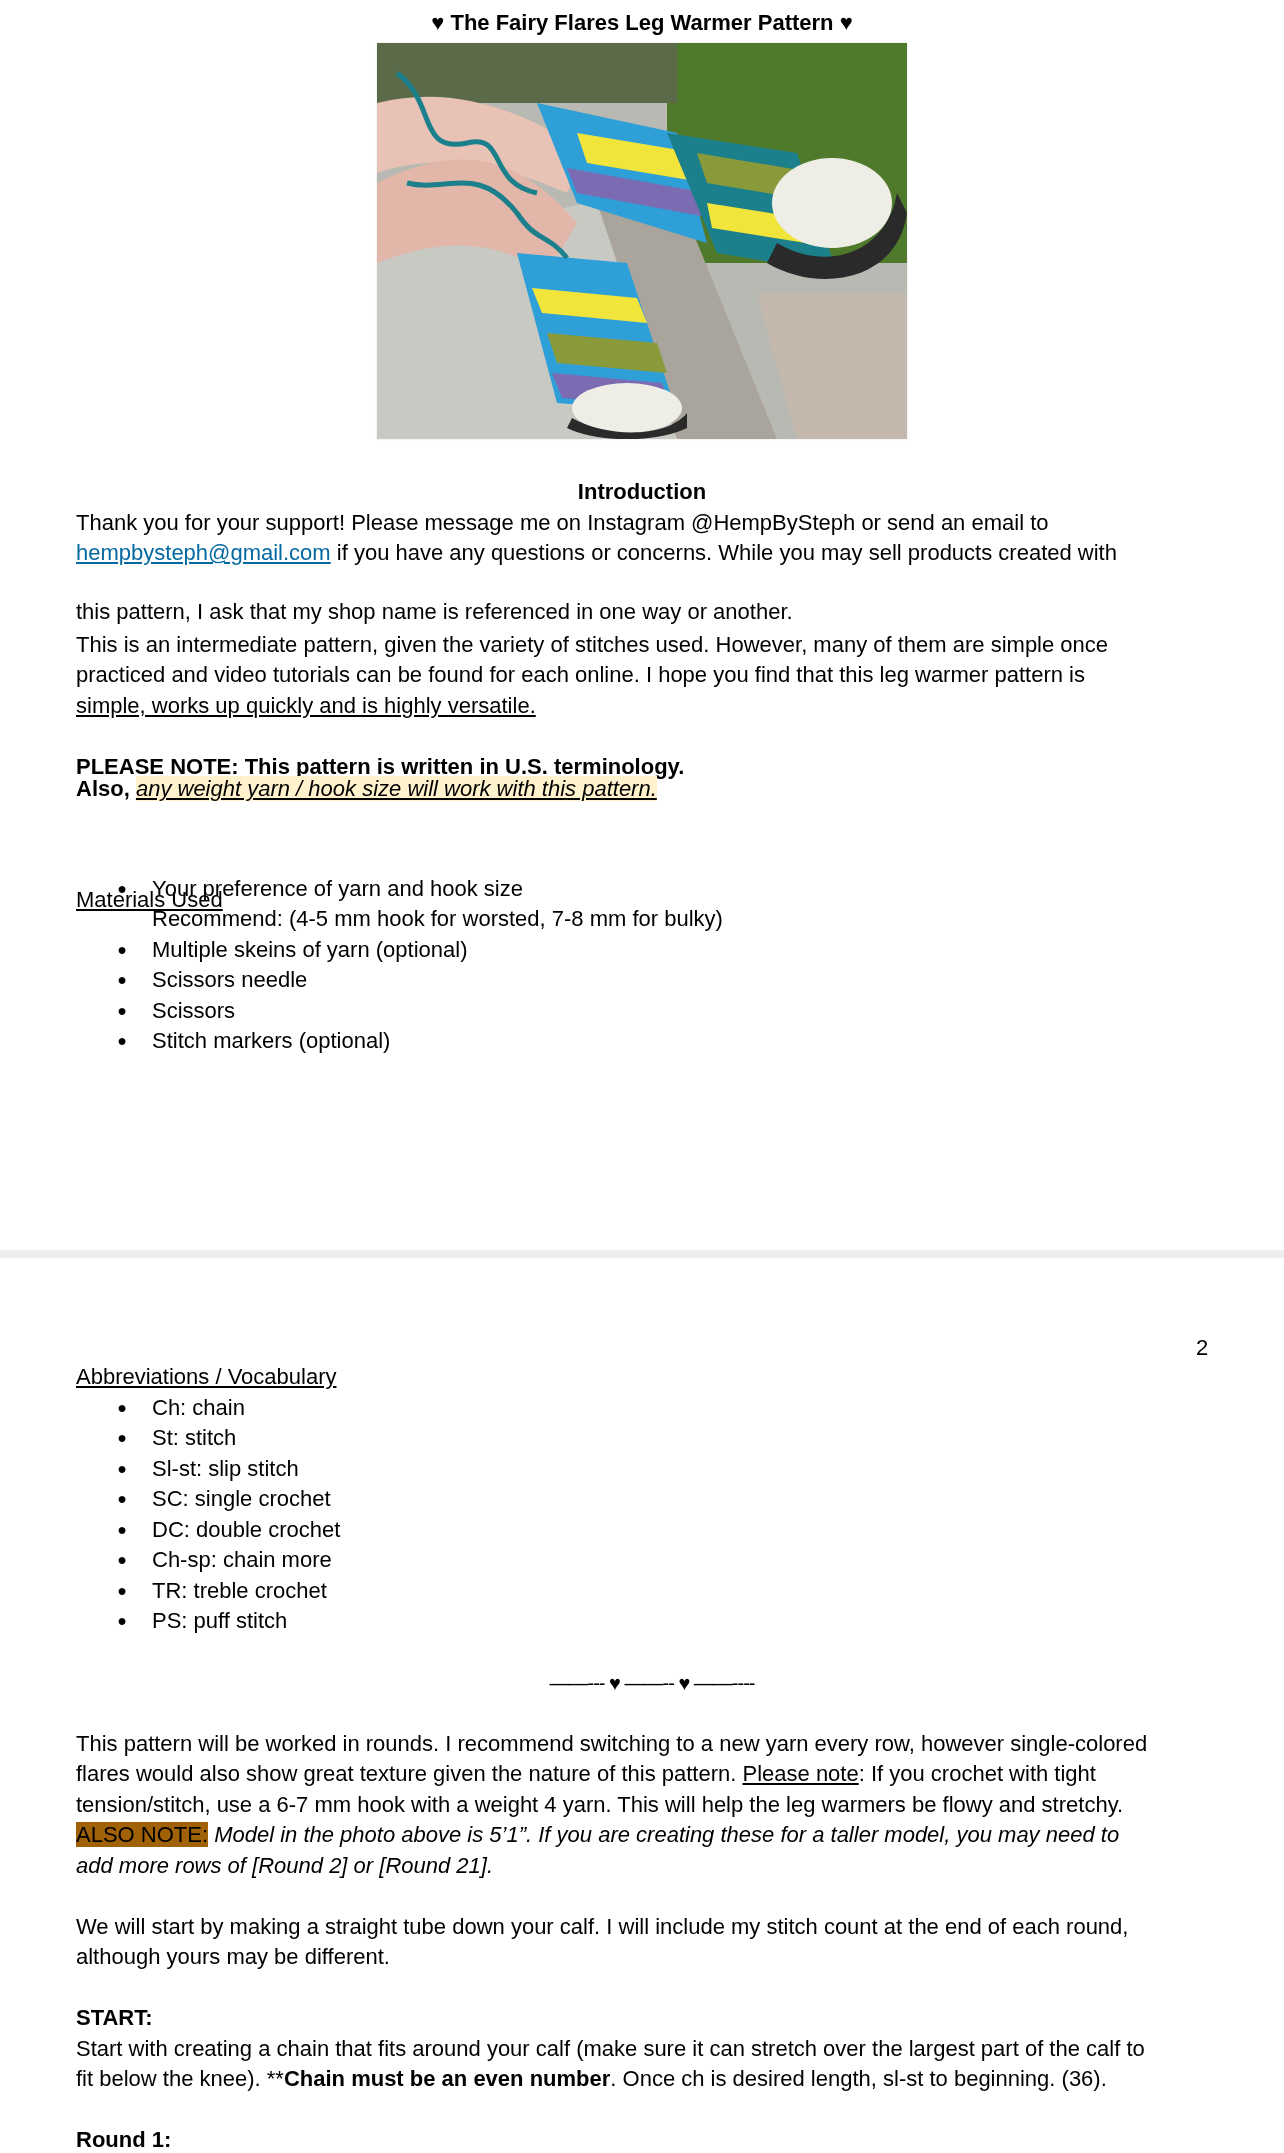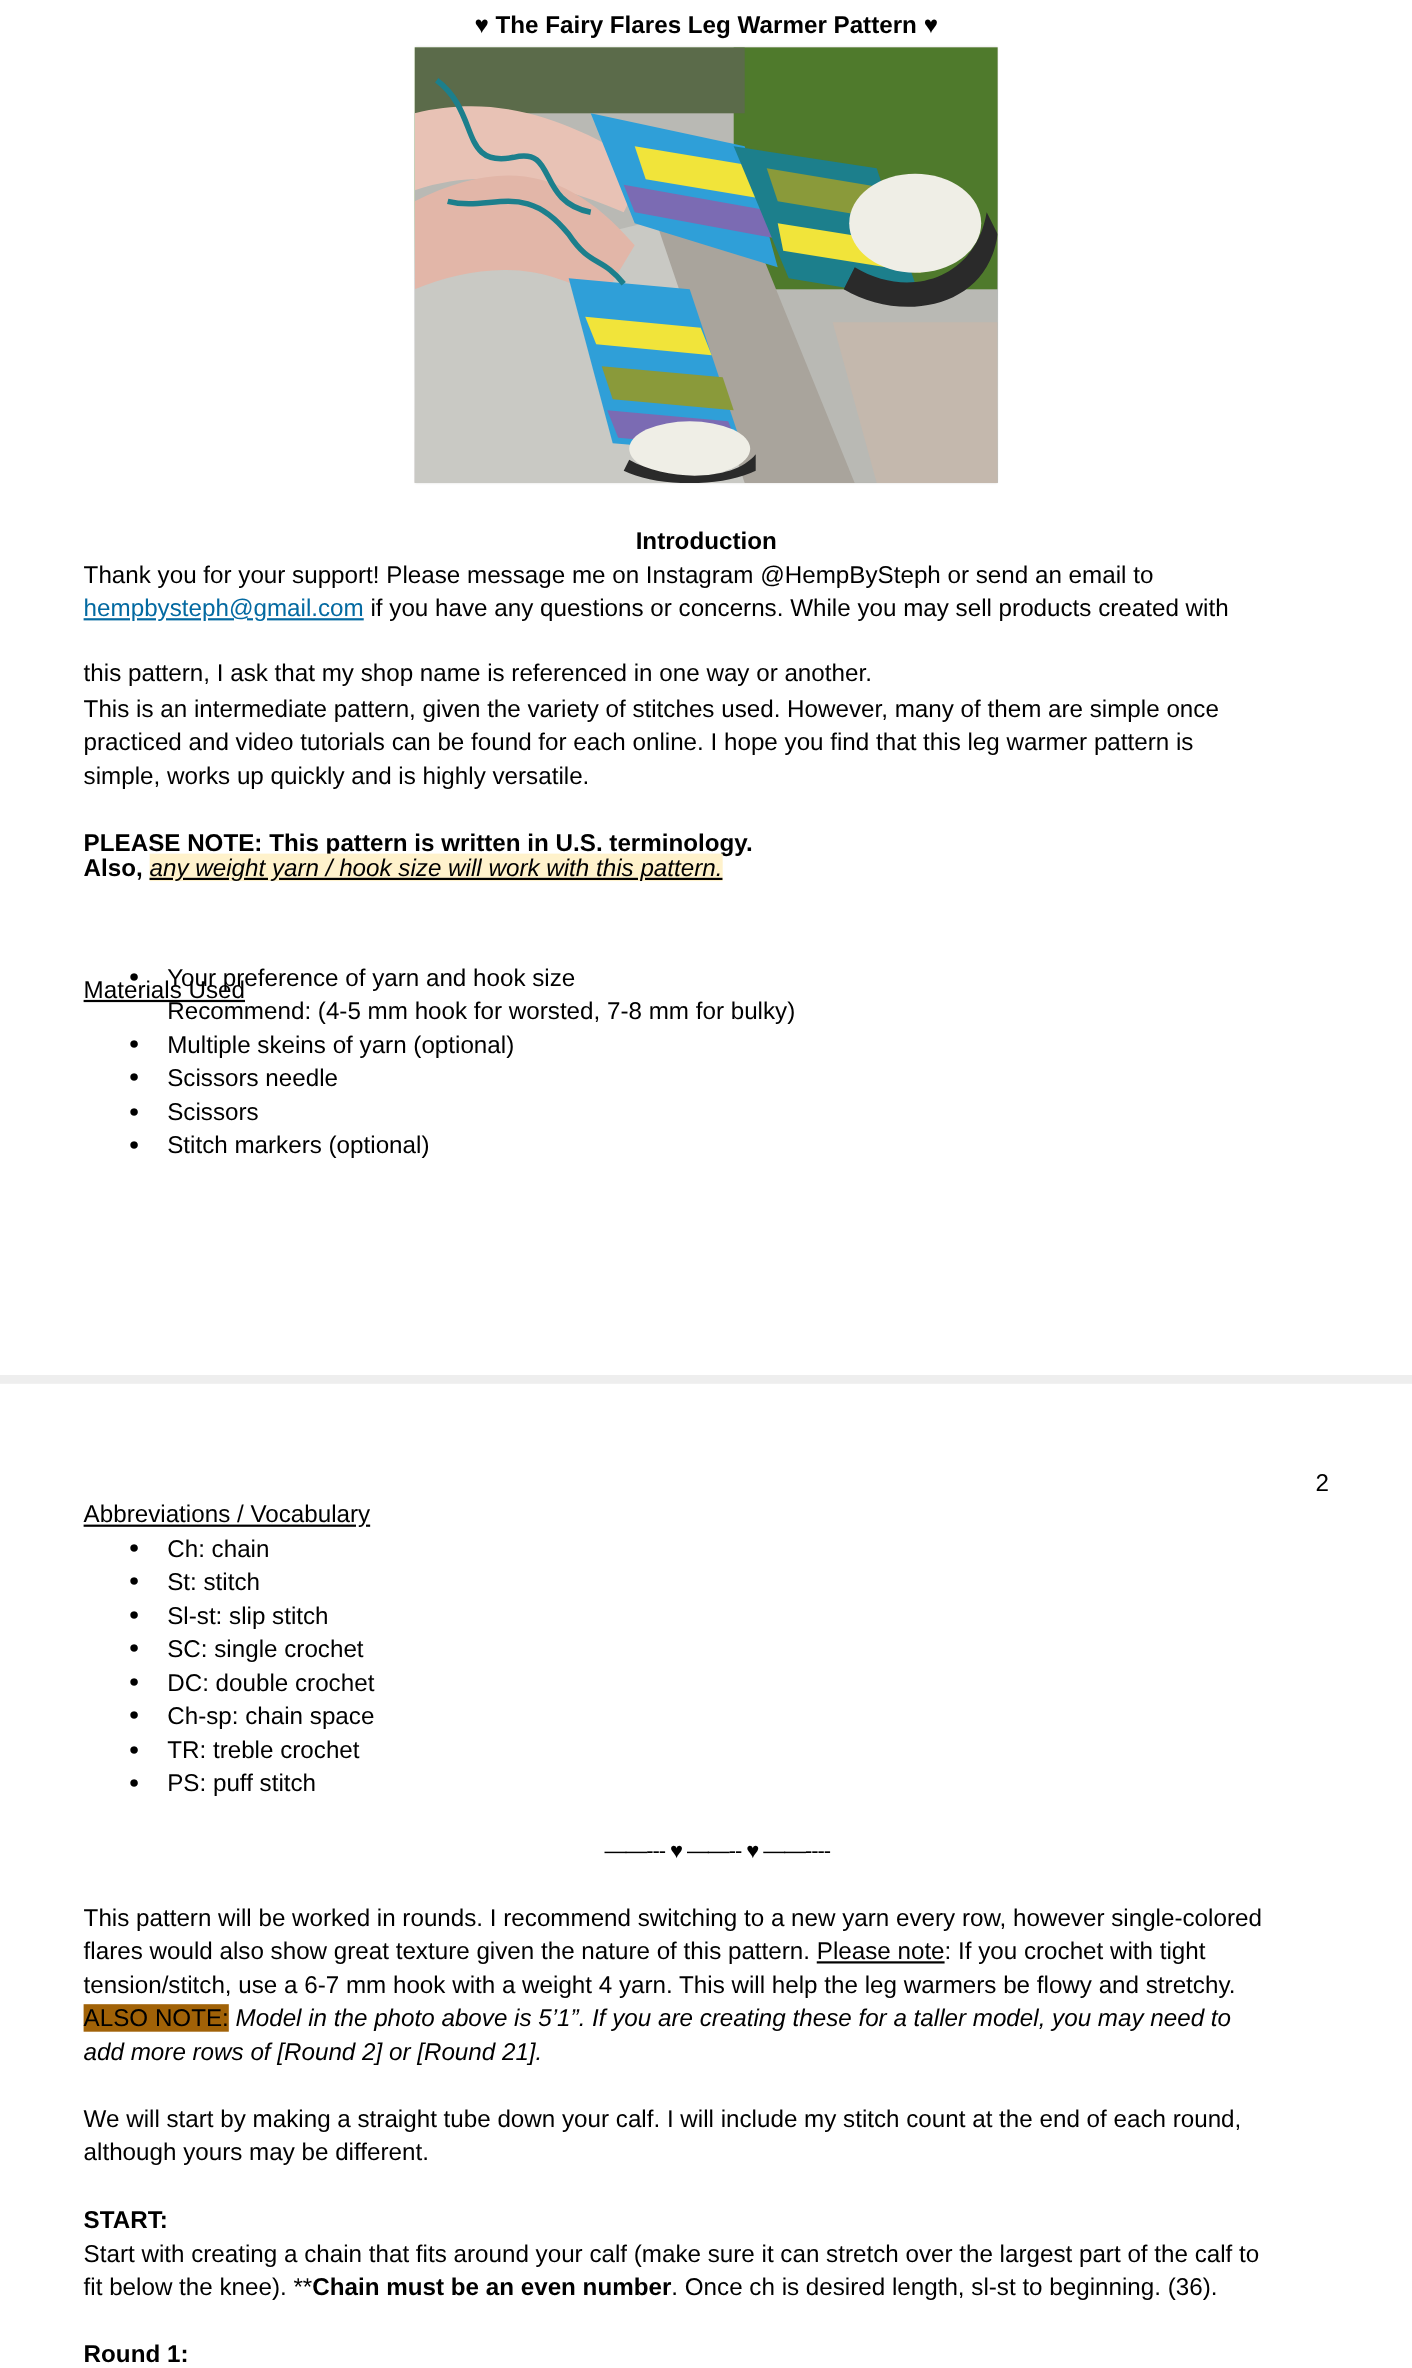--- a/index.html
+++ b/index.html
@@ -69,21 +69,21 @@
 
 <div class="line center b" style="top:477px;">Introduction</div>
 <div class="line" style="top:508px;">Thank you for your support! Please message me on Instagram @HempBySteph or send an email to</div>
 <div class="line" style="top:538px;">
   <span class="link">hempbysteph@gmail.com</span><span> if you have any questions or concerns. While you may sell products created with</span>
 </div>
 <div class="line" style="top:597px;">this pattern, I ask that my shop name is referenced in one way or another.</div>
 
 <div class="line" style="top:630px;">This is an intermediate pattern, given the variety of stitches used. However, many of them are simple once</div>
 <div class="line" style="top:660px;">practiced and video tutorials can be found for each online. I hope you find that this leg warmer pattern is</div>
-<div class="line" style="top:691px;">simple, works up quickly and is highly versatile.</div>
+<div class="line" style="top:691px;text-decoration:underline;">simple, works up quickly and is highly versatile.</div>
 
 <div class="line b" style="top:752px;">PLEASE NOTE: This pattern is written in U.S. terminology.</div>
 <div class="line" style="top:774px;text-align:right;">
   <span class="b">Also, </span><span class="i u hl-light">any weight yarn / hook size will work with this pattern.</span>
 </div>
 
 <div class="line u" style="top:885px;">Materials Used</div>
 <div class="bullet-row" style="top:874px;">
   <span class="bullet">●</span>
   <span class="bullet-text">Your preference of yarn and hook size</span>
@@ -127,21 +127,21 @@
 <div class="bullet-row" style="top:1484px;">
   <span class="bullet">●</span>
   <span class="bullet-text">SC: single crochet</span>
 </div>
 <div class="bullet-row" style="top:1515px;">
   <span class="bullet">●</span>
   <span class="bullet-text">DC: double crochet</span>
 </div>
 <div class="bullet-row" style="top:1545px;">
   <span class="bullet">●</span>
-  <span class="bullet-text">Ch-sp: chain space</span>
+  <span class="bullet-text">Ch-sp: chain more</span>
 </div>
 <div class="bullet-row" style="top:1576px;">
   <span class="bullet">●</span>
   <span class="bullet-text">TR: treble crochet</span>
 </div>
 <div class="bullet-row" style="top:1606px;">
   <span class="bullet">●</span>
   <span class="bullet-text">PS: puff stitch</span>
 </div>
 

